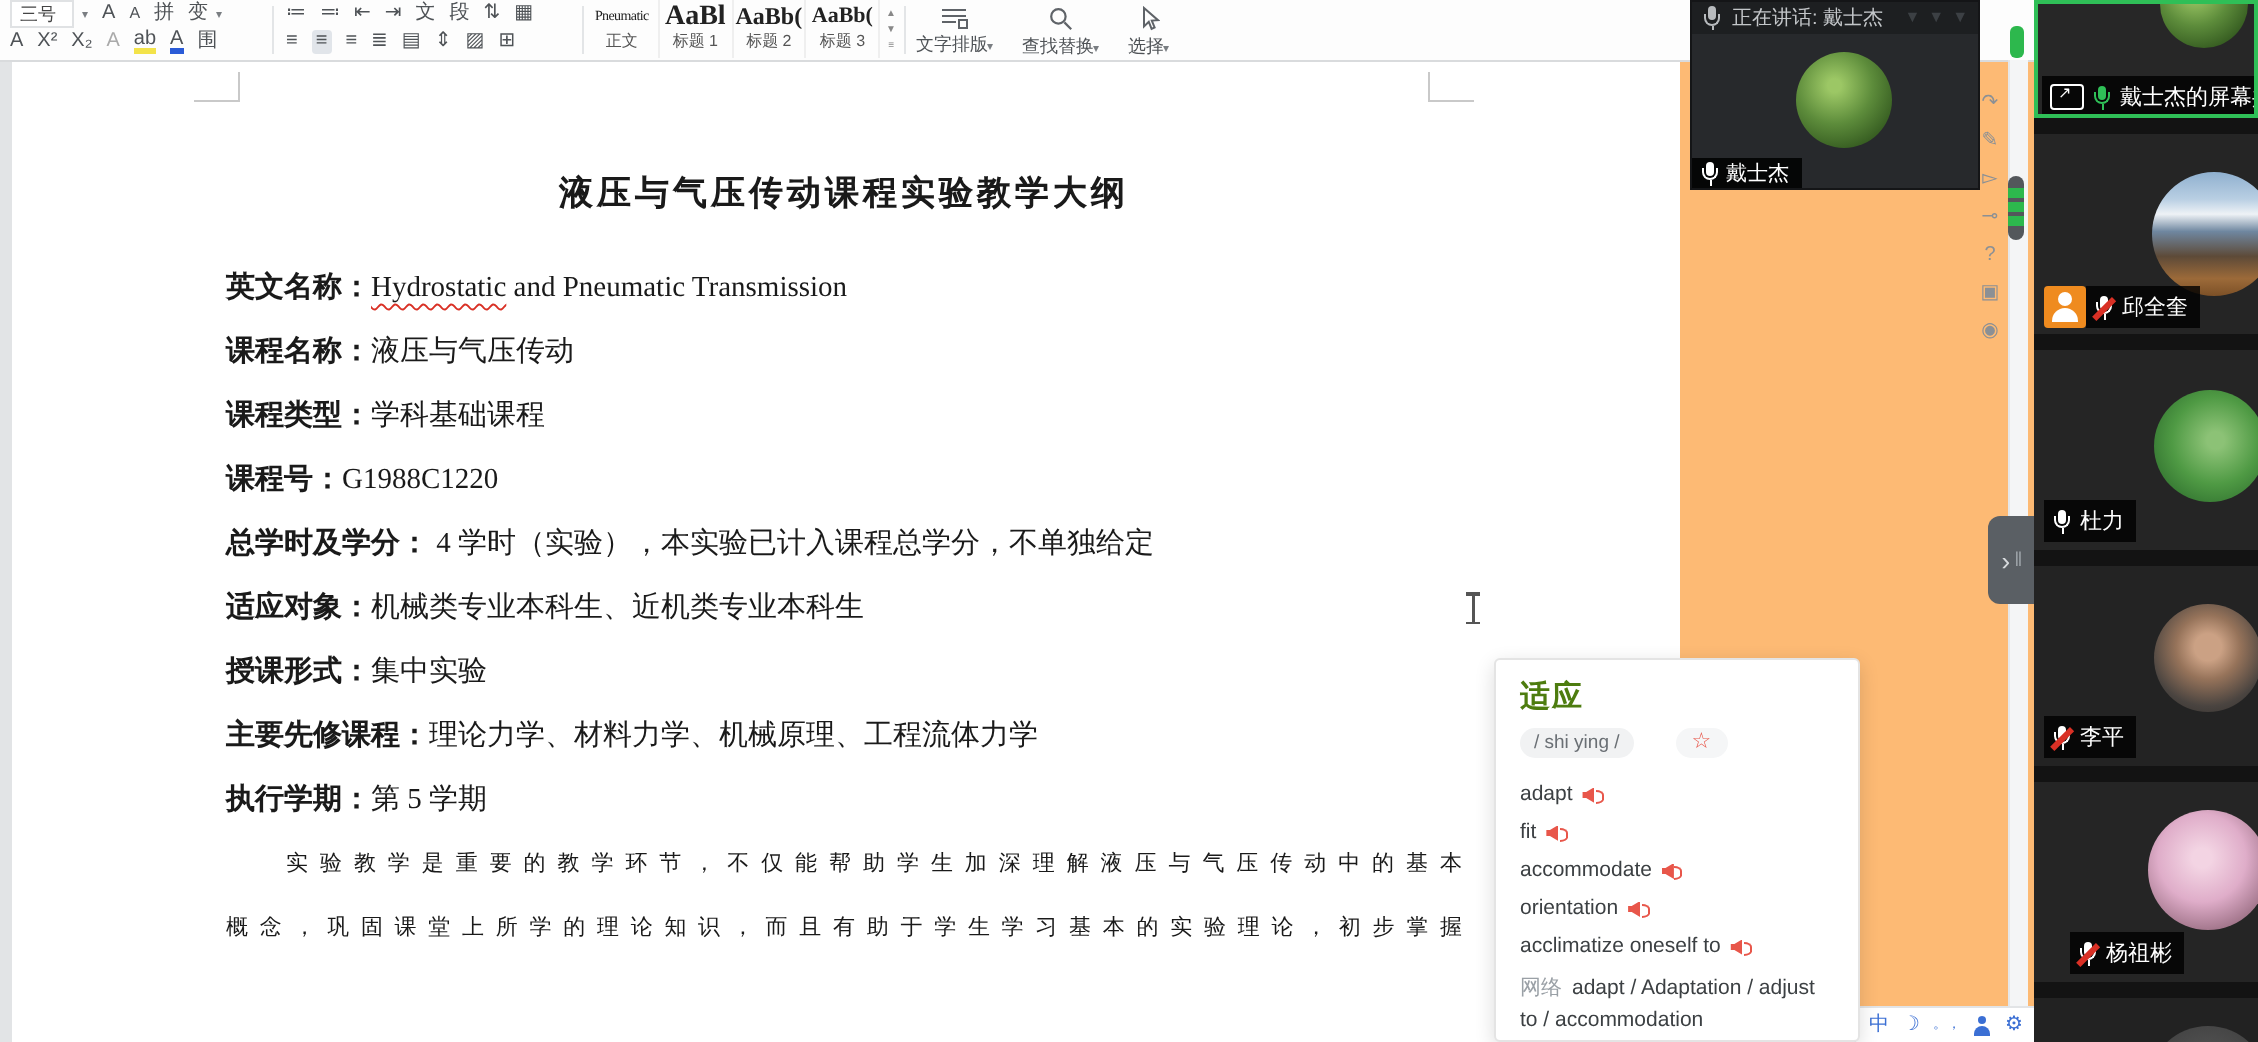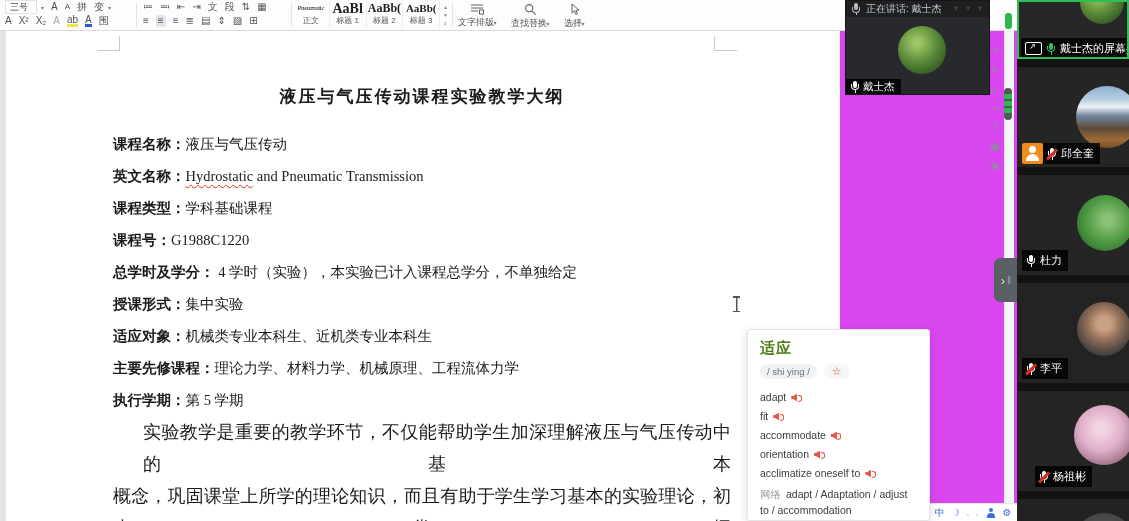--- a/index.html
+++ b/index.html
@@ -33,35 +33,35 @@
   .chip1 .prev{font-size:14px;font-weight:bold;}
   .chip2 .prev{font-size:12px;font-weight:bold;}
   .chip3 .prev{font-size:11px;font-weight:bold;}
   .chipscroll{width:11px;display:flex;flex-direction:column;justify-content:center;
               align-items:center;font-size:5px;color:#888;gap:2px;}
   
   .toolbtn{display:inline-flex;flex-direction:column;align-items:center;gap:1px;
            margin-right:10px;vertical-align:top;padding-top:3px;cursor:default;}
   .toolbtn .tlbl{font-size:9px;color:#4f5357;white-space:nowrap;}
   
-  .docarea{position:absolute;left:0;top:30px;width:1017px;height:491px;background:#d946ef;}
+  .docarea{position:absolute;left:0;top:30px;width:1017px;height:491px;background:#fdba74;}
   .page{position:absolute;left:6px;top:0;width:834px;height:491px;background:#fff;overflow:hidden;}
   .leftstrip{position:absolute;left:0;top:0;width:6px;height:491px;background:#e2e4e6;}
   .cm{position:absolute;width:22px;height:14px;}
   .cm-l{left:91px;top:6px;border-right:1px solid #c9c9c9;border-bottom:1px solid #c9c9c9;}
   .cm-r{left:708px;top:6px;border-left:1px solid #c9c9c9;border-bottom:1px solid #c9c9c9;}
   .content{position:absolute;left:107px;top:54px;width:618px;
            font-family:"Liberation Serif","DejaVu Serif",serif;color:#1a1a1a;}
   .doc-title{text-align:center;font-size:17px;font-weight:bold;letter-spacing:2px;
              height:26px;line-height:26px;margin-bottom:18px;}
   .dline{font-size:14.5px;line-height:32px;white-space:nowrap;}
   .dline b{font-weight:bold;}
   .wavy{text-decoration:underline wavy #d93025;text-decoration-thickness:1px;text-underline-offset:3px;}
   .dheading{font-size:15px;font-weight:bold;line-height:32px;margin-top:21px;letter-spacing:1px;}
-  .dpara{font-size:18px;line-height:32px;text-align:justify;text-align-last:justify;}
+  .dpara{font-size:11px;line-height:32px;text-align:justify;text-align-last:justify;}
   .dpara.ind{padding-left:30px;}
   .ibeam{position:absolute;left:726px;top:266px;width:9px;height:16px;
          background:linear-gradient(#555,#555) 50% 0/1.5px 100% no-repeat;}
   .ibeam:before,.ibeam:after{content:"";position:absolute;left:1px;width:7px;height:1.5px;background:#555;}
   .ibeam:before{top:0;}.ibeam:after{bottom:0;}
   
   .sidetools{position:absolute;left:988px;top:16px;width:14px;display:flex;flex-direction:column;
              gap:8px;align-items:center;font-size:10px;color:#8b9095;}
   .sidetools span{cursor:default;}
   
@@ -85,21 +85,21 @@
           justify-content:space-evenly;z-index:9;}
   .imebar span{font-size:10px;color:#3b6fd4;line-height:16px;cursor:pointer;}
   .ime-person{width:9px;height:10px;position:relative;display:inline-block;}
   .ime-person:before{content:"";position:absolute;left:2.5px;top:0;width:4px;height:4px;border-radius:50%;background:#3b6fd4;}
   .ime-person:after{content:"";position:absolute;left:0.5px;bottom:0;width:8px;height:5px;border-radius:4px 4px 0 0;background:#3b6fd4;}
   
   .dict{position:absolute;left:747px;top:329px;width:183px;height:192px;background:#fff;
         border:1px solid #e4e4e4;border-radius:3px;box-shadow:0 3px 10px rgba(0,0,0,.14);
         z-index:20;padding:9px 12px;box-sizing:border-box;overflow:hidden;}
   .dict-word{font-size:15px;font-weight:bold;color:#4d7c0f;letter-spacing:1px;}
-  .dict-chips{display:flex;gap:7px;margin-top:6px;align-items:center;}
+  .dict-chips{display:flex;gap:21px;margin-top:6px;align-items:center;}
   .dict-pinyin{background:#f1f2f3;border-radius:9px;font-size:9.5px;color:#6a6f74;
                padding:2px 7px;line-height:11px;}
   .dict-star{background:#f5f6f7;border-radius:9px;padding:1px 8px;color:#e8564a;
              font-size:11px;line-height:13px;cursor:pointer;}
   .dict-entries{margin-top:9px;}
   .dict-entry{font-size:10.5px;color:#3c4043;line-height:19px;display:flex;align-items:center;}
   .spk{display:inline-block;width:9px;height:8px;position:relative;margin-left:5px;cursor:pointer;}
   .spk:before{content:"";position:absolute;left:0;top:0;width:6px;height:8px;background:#e8564a;
               clip-path:polygon(0 32%,30% 32%,100% 0,100% 100%,30% 68%,0 68%);}
   .spk:after{content:"";position:absolute;left:6.5px;top:1.5px;width:3px;height:5px;
@@ -262,27 +262,27 @@
     </div>
   </div>
 
   <div class="docarea">
     <div class="leftstrip"></div>
     <div class="page">
       <div class="cm cm-l"></div>
       <div class="cm cm-r"></div>
       <div class="content">
         <div class="doc-title">液压与气压传动课程实验教学大纲</div>
+        <div class="dline"><b>英文名称：</b><span class="wavy">Hydrostatic</span><span> and Pneumatic Transmission</span></div>
         <div class="dline"><b>课程名称：</b><span>液压与气压传动</span></div>
-        <div class="dline"><b>英文名称：</b><span class="wavy">Hydrostatic</span><span> and Pneumatic Transmission</span></div>
         <div class="dline"><b>课程类型：</b><span>学科基础课程</span></div>
         <div class="dline"><b>课程号：</b><span>G1988C1220</span></div>
         <div class="dline"><b>总学时及学分：</b><span> 4 学时（实验），本实验已计入课程总学分，不单独给定</span></div>
+        <div class="dline"><b>适应对象：</b><span>机械类专业本科生、近机类专业本科生</span></div>
         <div class="dline"><b>授课形式：</b><span>集中实验</span></div>
-        <div class="dline"><b>适应对象：</b><span>机械类专业本科生、近机类专业本科生</span></div>
         <div class="dline"><b>主要先修课程：</b><span>理论力学、材料力学、机械原理、工程流体力学</span></div>
         <div class="dline"><b>执行学期：</b><span>第 5 学期</span></div>
         <div class="dpara ind">实验教学是重要的教学环节，不仅能帮助学生加深理解液压与气压传动中的基本</div>
         <div class="dpara">概念，巩固课堂上所学的理论知识，而且有助于学生学习基本的实验理论，初步掌握</div>
       </div>
       <div class="ibeam"></div>
     </div>
   </div>
 
   <div class="sidetools" style="top:46px;z-index:4;">

